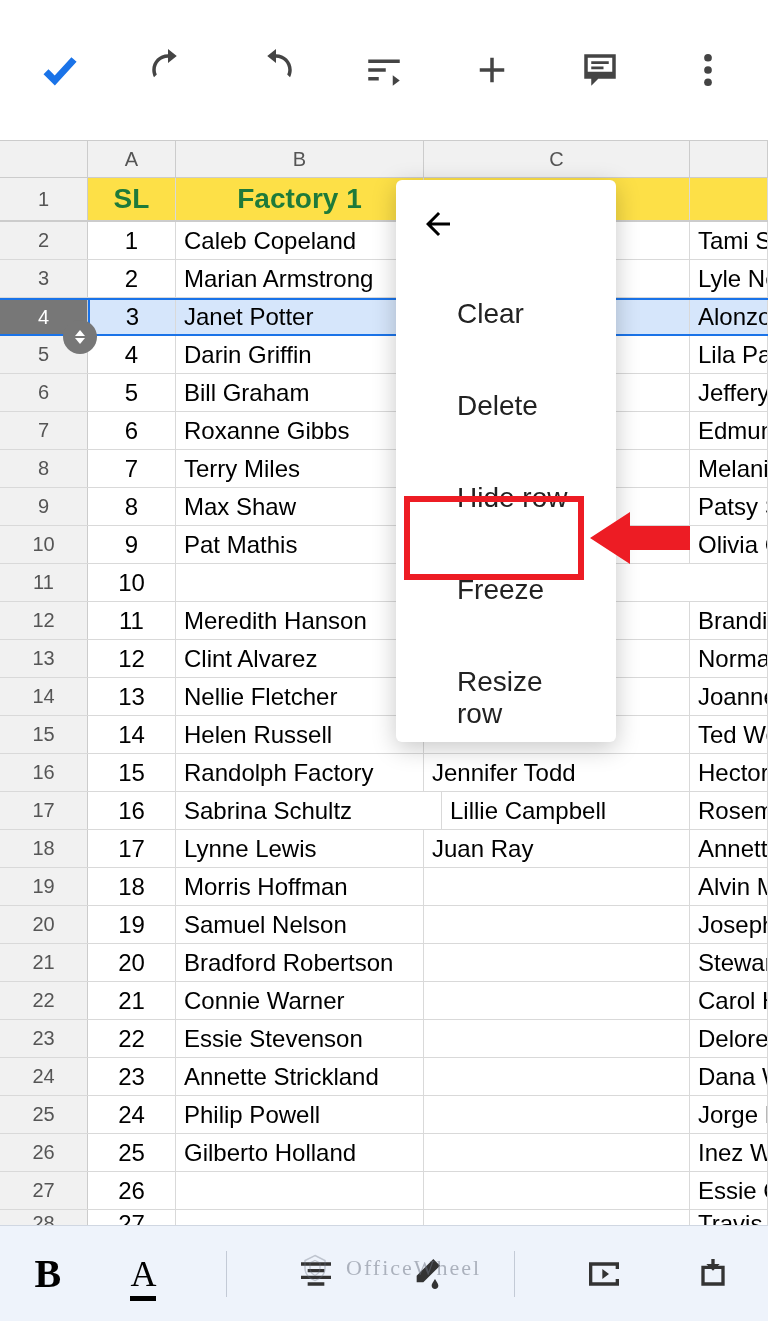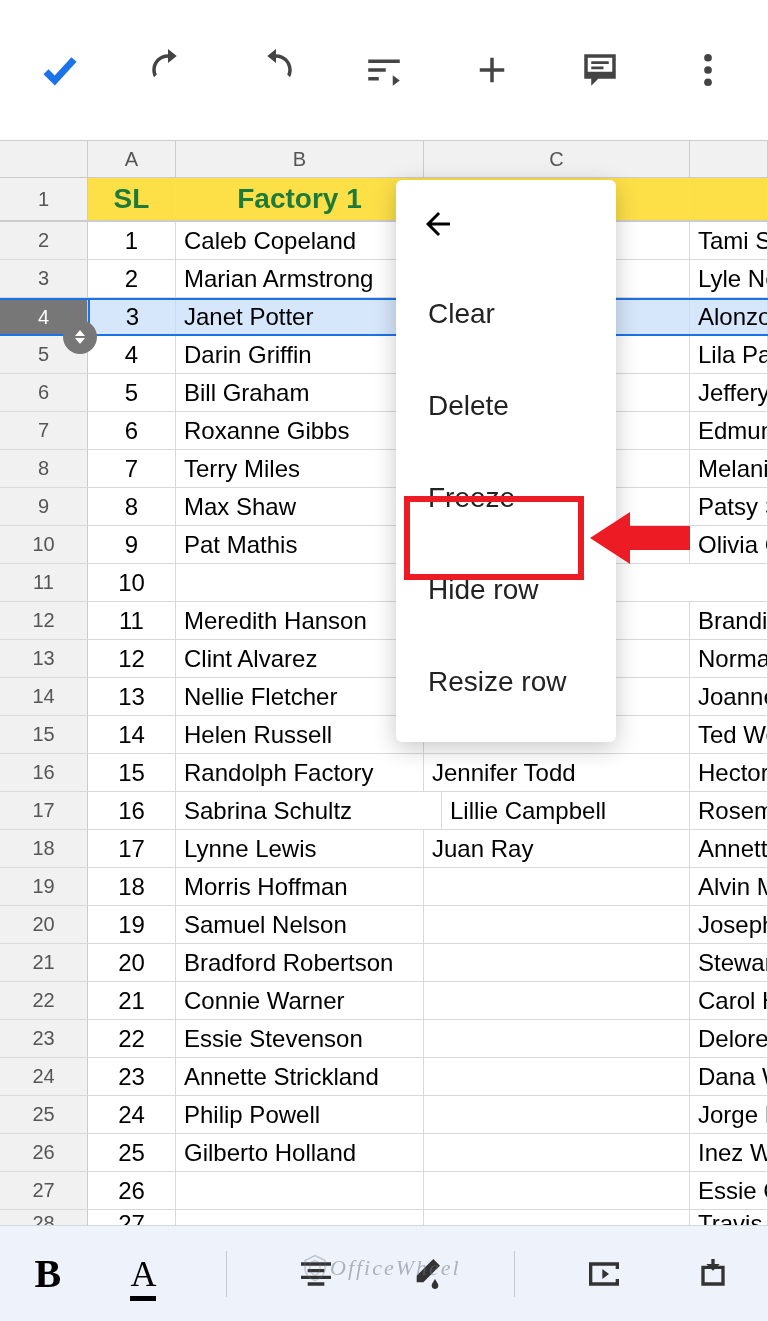--- a/index.html
+++ b/index.html
@@ -47,21 +47,21 @@
   .col-c { width: 266px; }
   .col-d { width: 80px; flex: 1; text-align: center; }
   
   .context-menu {
     position: absolute; left: 396px; top: 180px; width: 220px; background: #fff;
     box-shadow: 0 6px 24px rgba(0,0,0,0.22); border-radius: 6px; padding: 12px 0 0 0;
     z-index: 50; overflow: hidden; height: 562px;
   }
   .context-menu .cm-back { padding: 14px 24px 22px 24px; }
   .context-menu .cm-back svg { width: 36px; height: 36px; }
-  .context-menu .cm-item { font-size: 28px; padding: 30px 32px; color: #222; font-weight: 400; }
+  .context-menu .cm-item { font-size: 28px; padding: 30px 32px; color: #222; font-weight: 400; margin-left: 29px; }
   .context-menu .cm-item.last { padding-bottom: 8px; padding-top: 30px; }
   
   .annot-box {
     position: absolute; left: 404px; top: 496px; width: 180px; height: 84px;
     border: 6px solid #ed1c24; z-index: 60; pointer-events: none;
   }
   .annot-arrow {
     position: absolute; left: 590px; top: 506px; z-index: 60; pointer-events: none;
   }
   .annot-arrow svg { width: 100px; height: 64px; }
@@ -73,22 +73,22 @@
   }
   .bottom-toolbar .bt-item { display: flex; align-items: center; justify-content: center; }
   .bottom-toolbar svg { width: 40px; height: 40px; fill: #333; }
   .bt-bold { font-size: 40px; font-weight: bold; font-family: Georgia, serif; }
   .bt-divider { width: 1px; height: 46px; background: #c3cad6; }
   .bt-color-a { position: relative; }
   .bt-color-a .underline { position: absolute; bottom: -6px; left: 0; width: 100%; height: 5px; background: #000; }
   
   .watermark {
     position: absolute; bottom: 38px; left: 300px; z-index: 70;
-    color: #6b7280; font-size: 22px; opacity: 0.5; display: flex; align-items: center; gap: 0;
-    letter-spacing: 2px; font-family: Georgia, serif; font-style: italic;
+    color: #6b7280; font-size: 22px; opacity: 0.5; display: flex; align-items: center; gap: 16px;
+    letter-spacing: 2px; font-family: Georgia, serif;
   }
   .watermark svg { width: 30px; height: 30px; opacity: 0.7; }
 </style>
 </head>
 <body>
 
 <div class="top-toolbar">
   <div class="icon-slot check">
     <svg viewBox="0 0 24 24">
         <polyline points="4,13 9,18 20,6"></polyline>
@@ -342,22 +342,22 @@
 </div>
 
 <div class="context-menu">
   <div class="cm-back">
     <svg viewBox="0 0 24 24">
         <path d="M20 11H7.8l5.6-5.6L12 4l-8 8 8 8 1.4-1.4L7.8 13H20z" fill="#000"></path>
       </svg>
   </div>
   <div class="cm-item">Clear</div>
   <div class="cm-item">Delete</div>
+  <div class="cm-item">Hide row</div>
   <div class="cm-item">Freeze</div>
-  <div class="cm-item">Hide row</div>
   <div class="cm-item last">Resize row</div>
 </div>
 
 <div class="annot-box"></div>
 <div class="annot-arrow">
   <svg viewBox="0 0 100 64">
       <polygon points="0,32 40,6 40,20 100,20 100,44 40,44 40,58" fill="#ed1c24"></polygon>
     </svg>
 </div>
 

